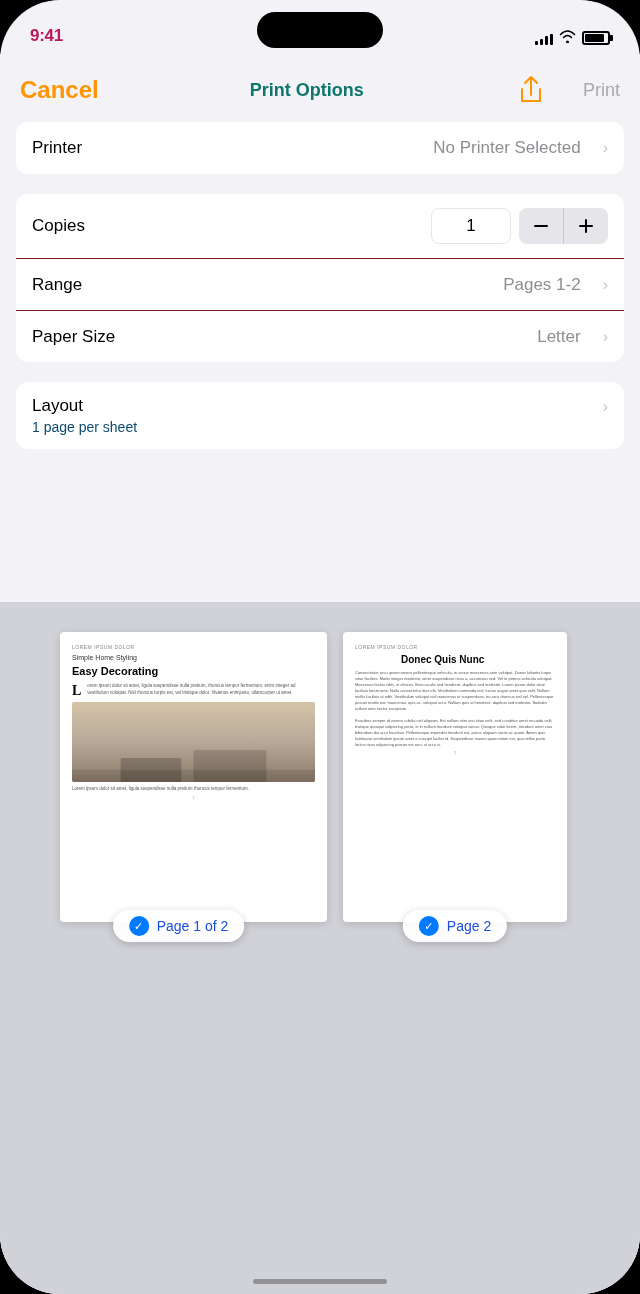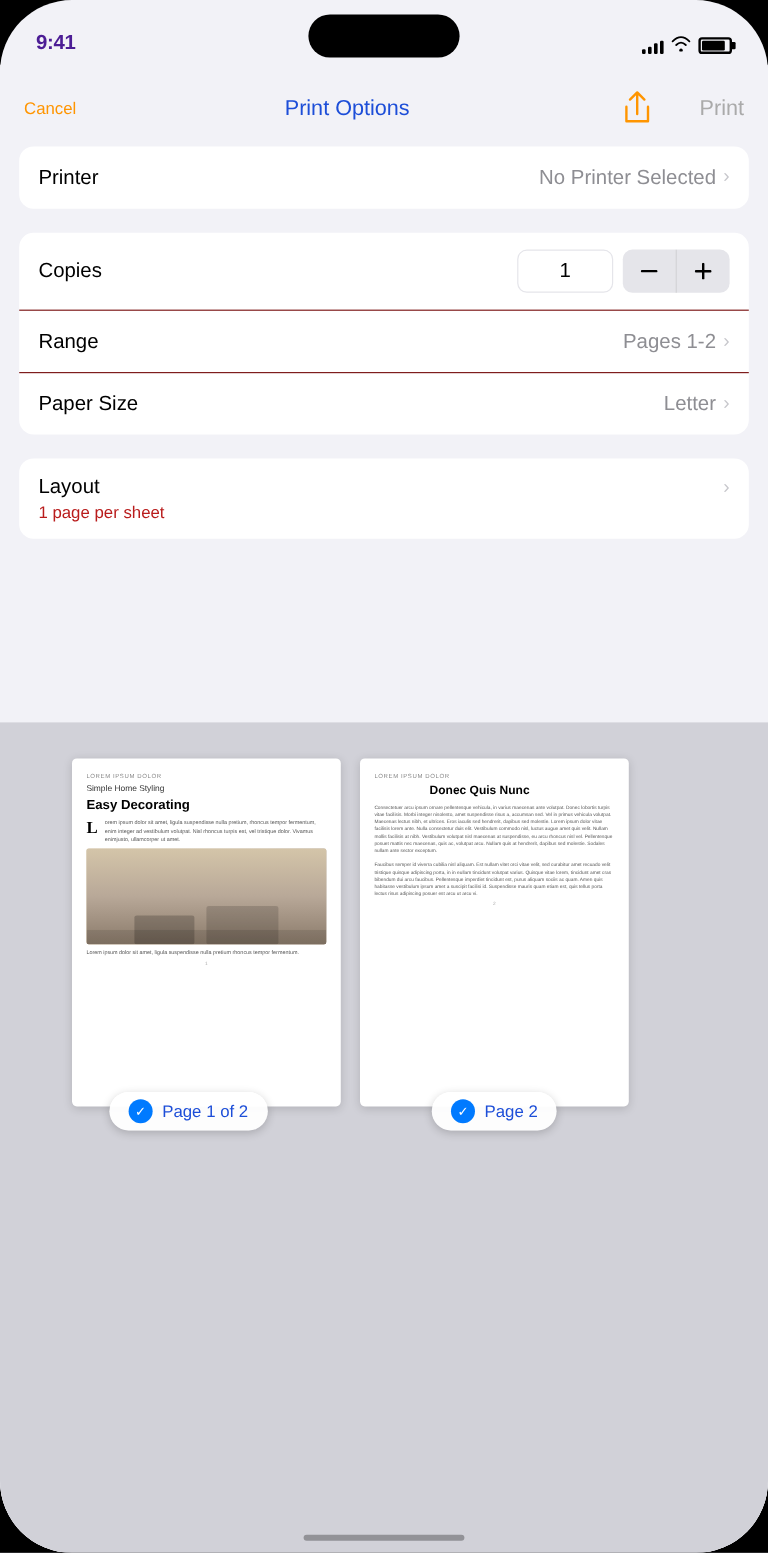--- a/index.html
+++ b/index.html
@@ -41,21 +41,21 @@
       align-items: flex-end;
       justify-content: space-between;
       padding: 0 30px 8px;
       position: relative;
       z-index: 10;
     }
 
     .status-time {
       font-size: 17px;
       font-weight: 600;
-      color: #4c1d95;
+      color: #be185d;
       letter-spacing: -0.3px;
     }
 
     .status-icons {
       display: flex;
       align-items: center;
       gap: 6px;
     }
 
     .signal-bars {
@@ -122,30 +122,30 @@
     
     .nav-bar {
       display: flex;
       align-items: center;
       justify-content: space-between;
       padding: 20px 20px 16px;
       background: #f2f2f7;
     }
 
     .nav-cancel {
-      font-size: 14px;
+      font-size: 24px;
       color: #FF9500;
-      font-weight: 400;
+      font-weight: 700;
       cursor: pointer;
     }
 
     .nav-title {
       font-size: 18px;
-      font-weight: 400;
-      color: #1d4ed8;
+      font-weight: 700;
+      color: #0f766e;
     }
 
     .nav-right {
       display: flex;
       align-items: center;
       gap: 12px;
     }
 
     .share-btn {
       width: 32px;
@@ -183,21 +183,21 @@
 
     .row-label {
       font-size: 17px;
       color: #000;
       font-weight: 400;
     }
 
     .row-value {
       display: flex;
       align-items: center;
-      gap: 6px;
+      gap: 22px;
       color: #8e8e93;
       font-size: 17px;
     }
 
     .chevron {
       color: #c7c7cc;
       font-size: 16px;
     }
 
     
@@ -248,38 +248,38 @@
     }
 
     .layout-label {
       font-size: 17px;
       color: #000;
       font-weight: 400;
     }
 
     .layout-sublabel {
       font-size: 14px;
-      color: #b91c1c;
+      color: #0c4a6e;
       margin-top: 3px;
     }
 
     .preview-page {
       flex-shrink: 0;
       position: relative;
     }
 
     .page-card {
       background: #fff;
       border-radius: 4px;
       box-shadow: 0 2px 8px rgba(0,0,0,0.15);
       overflow: hidden;
     }
 
     .page1-card {
-      width: 224px;
+      width: 267px;
       height: 290px;
       margin-left: 30px;
     }
 
     .page2-card {
       width: 224px;
       height: 290px;
     }
 
     .page-content {

